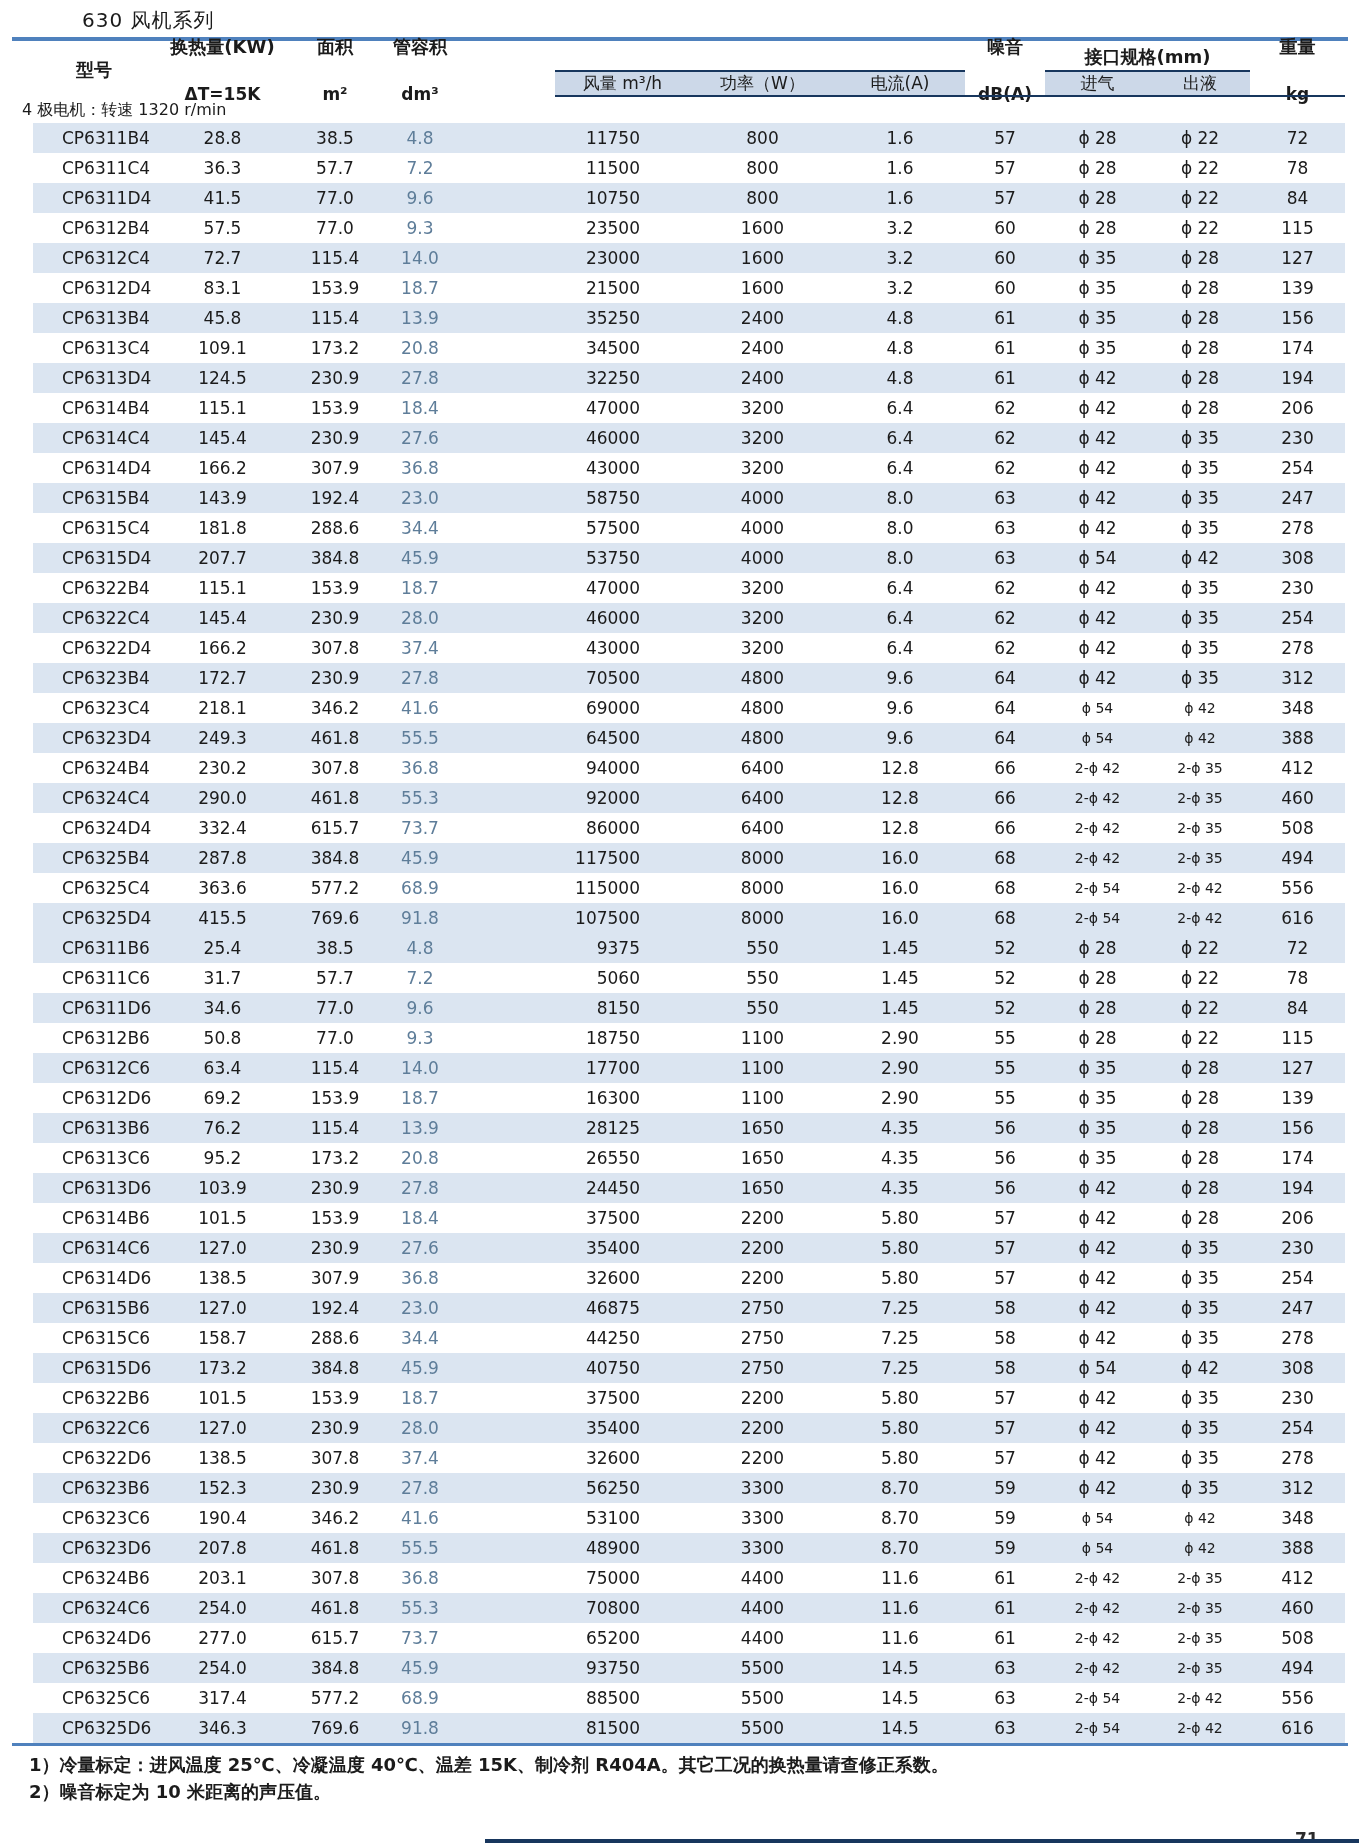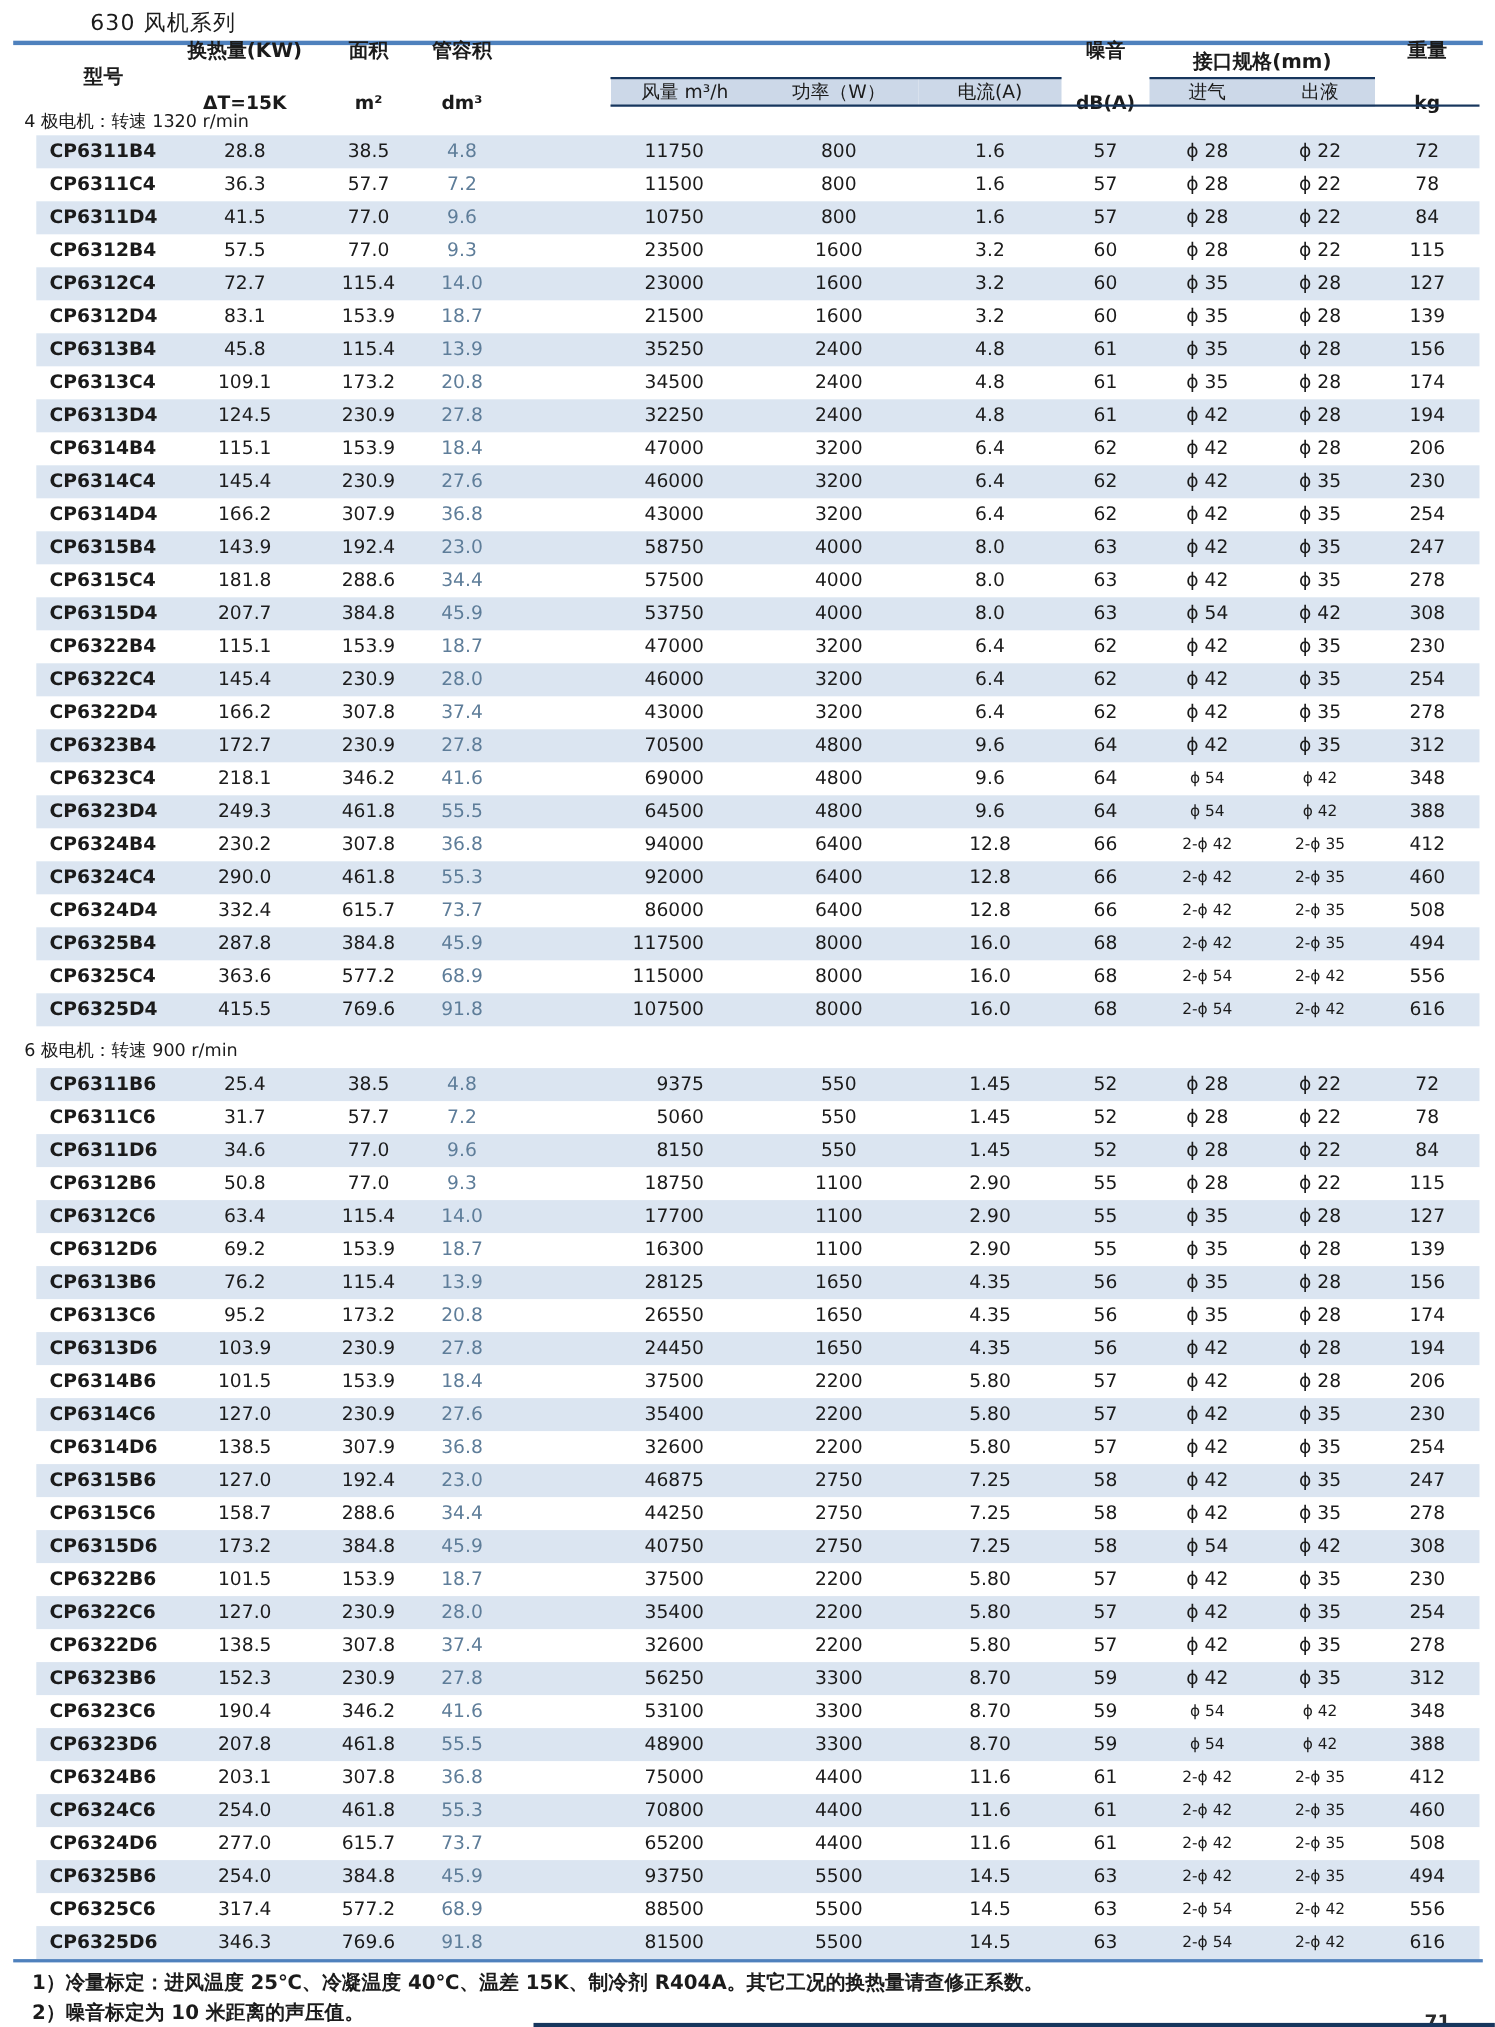--- a/index.html
+++ b/index.html
@@ -46,21 +46,21 @@
   .th-noise{grid-column:8;} .th-weight{grid-column:11;}
 
   
   .section-label{font-weight:normal;font-size:16px;margin-left:-11px;height:26px;display:flex;align-items:center;}
   .section-label.tall{height:38px;padding-top:6px;}
 
   
   .row{height:30px;align-items:center;font-size:17px;}
   .row.stripe{background:var(--stripe);}
   .cell{text-align:center;white-space:nowrap;}
-  .cell.c-0{text-align:left;font-weight:bold;padding-left:12px;}
+  .cell.c-0{text-align:left;font-weight:normal;padding-left:29px;}
   .cell.c-3{color:var(--vol-text);}
   .cell.c-4{text-align:right;padding-right:50px;}
   .cell.conn-small{font-size:14px;}
 
   .bottom-rule{height:3px;background:var(--rule-blue);margin-left:-21px;width:1336px;}
   .notes{margin-top:5px;margin-left:-4px;font-size:18px;line-height:27px;font-weight:bold;}
   .note-line{white-space:nowrap;}
 </style>
 </head>
 <body>
@@ -458,21 +458,20 @@
         <div class="cell c-2">769.6</div>
         <div class="cell c-3">91.8</div>
         <div class="cell c-4">107500</div>
         <div class="cell c-5">8000</div>
         <div class="cell c-6">16.0</div>
         <div class="cell c-7">68</div>
         <div class="cell c-8 conn-small">2-ϕ 54</div>
         <div class="cell c-9 conn-small">2-ϕ 42</div>
         <div class="cell c-10">616</div>
       </div>
-      <div class="section-label tall">6 极电机：转速 900 r/min</div>
       <div class="row grid-cols stripe">
         <div class="cell c-0">CP6311B6</div>
         <div class="cell c-1">25.4</div>
         <div class="cell c-2">38.5</div>
         <div class="cell c-3">4.8</div>
         <div class="cell c-4">9375</div>
         <div class="cell c-5">550</div>
         <div class="cell c-6">1.45</div>
         <div class="cell c-7">52</div>
         <div class="cell c-8">ϕ 28</div>

